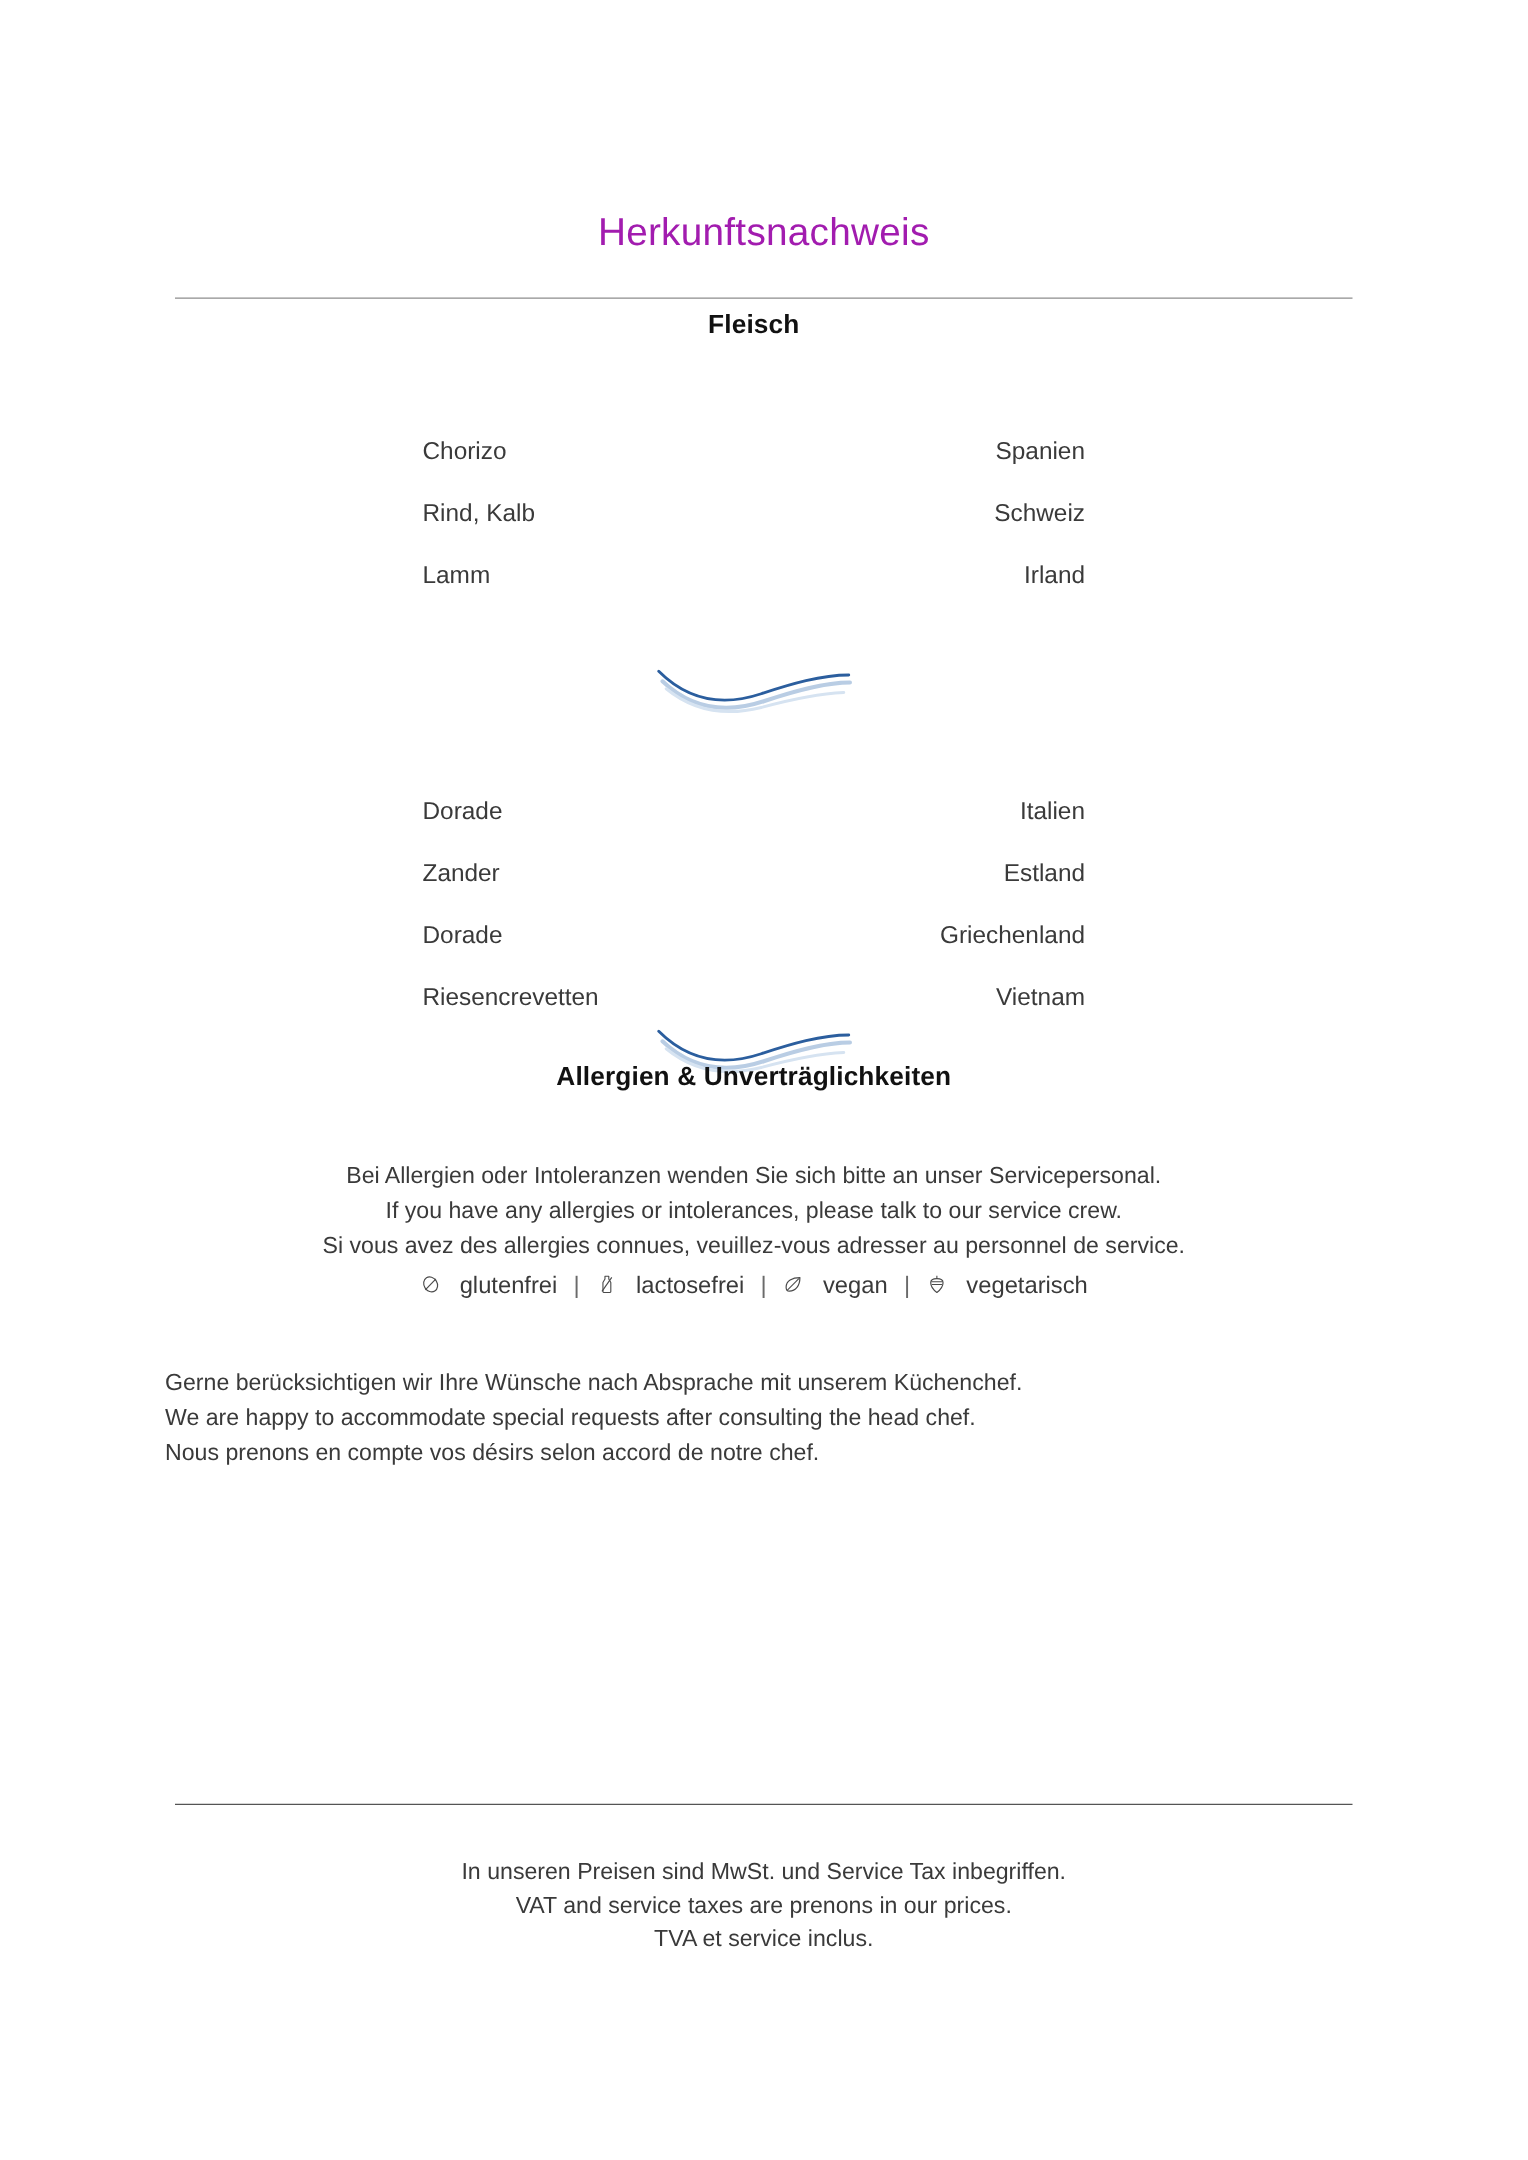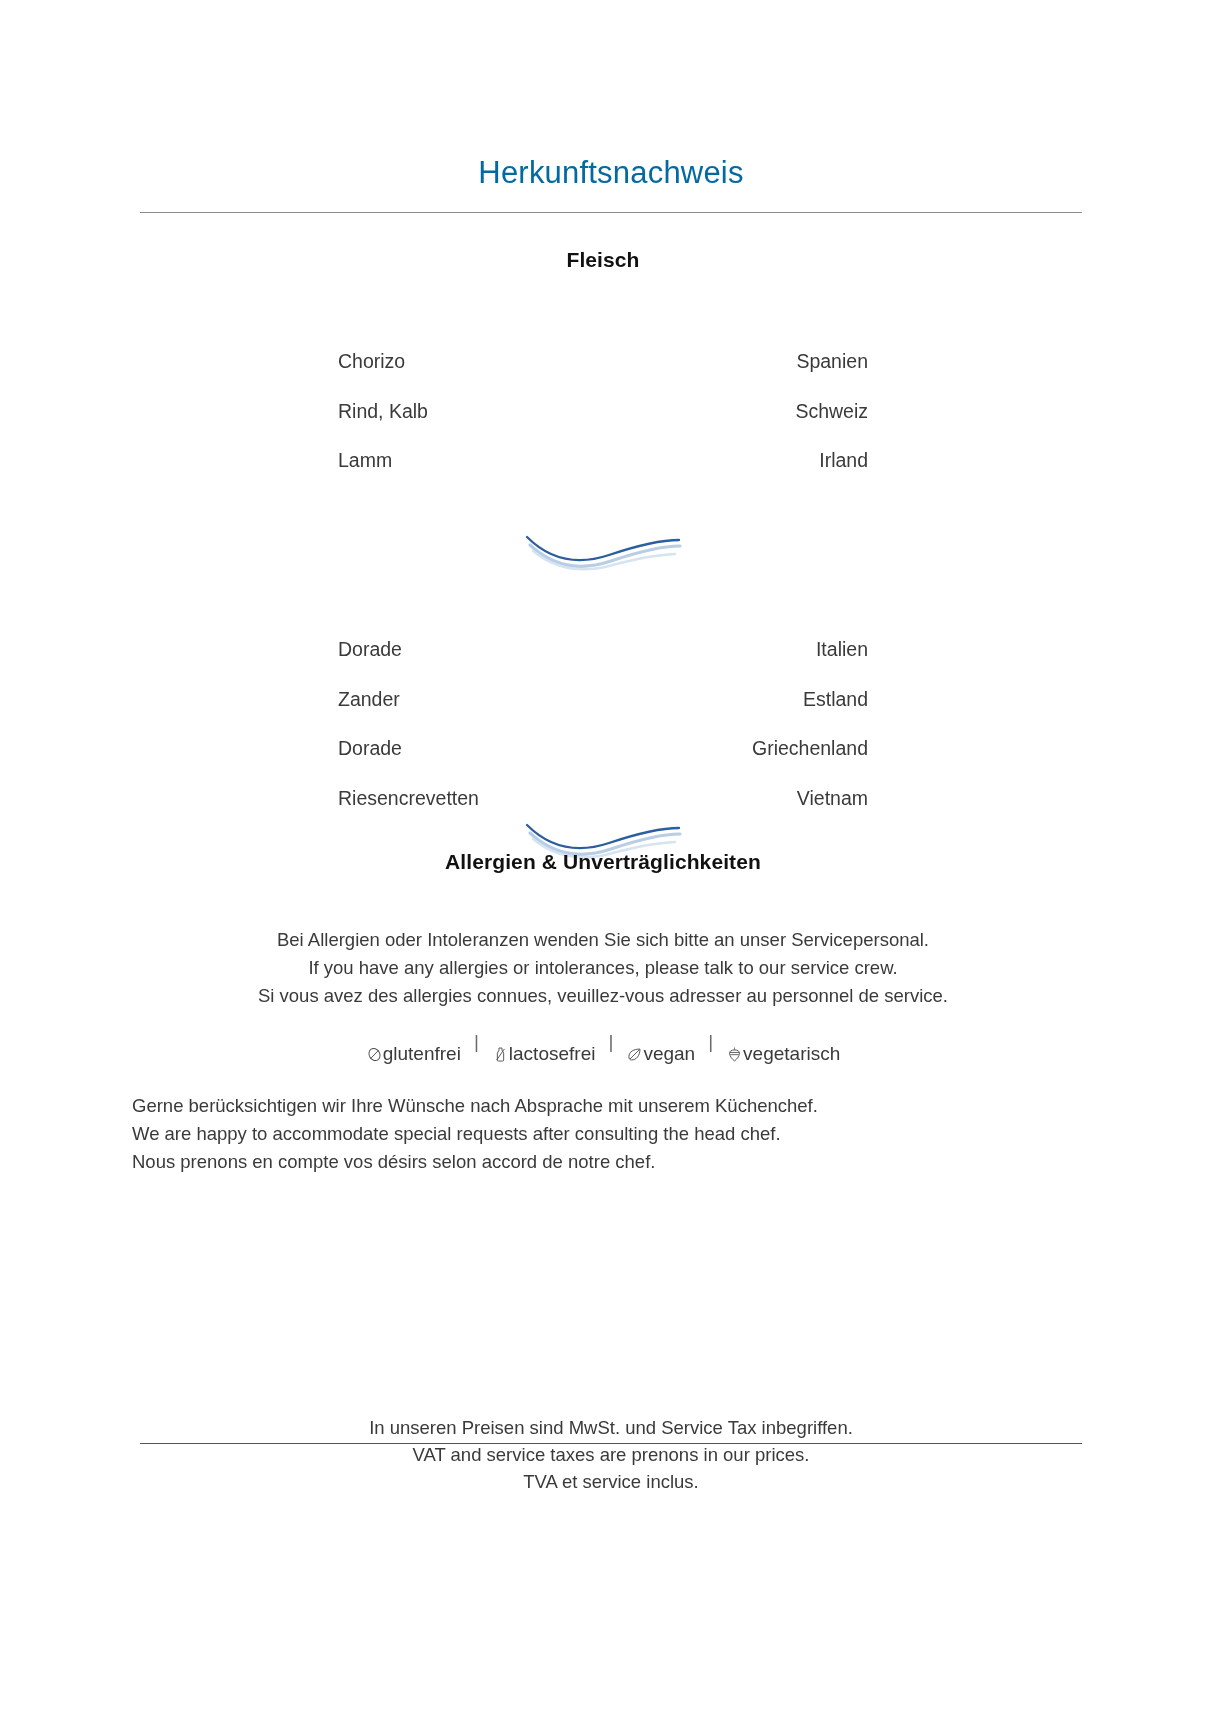--- a/index.html
+++ b/index.html
@@ -31,23 +31,23 @@
     position: absolute;
     left: 140px;
     top: 150px;
     width: 942px;
     text-align: center;
   }
   .doc-title {
     font-size: 31px;
     font-weight: 400;
     letter-spacing: 0.2px;
-    color: #0369a1;
+    color: #a21caf;
     line-height: 1.15;
-    margin: 5px;
+    margin: 18px;
     padding-bottom: 16px;
   }
   .title-rule {
     width: 942px;
     height: 1px;
     background: #8d8d8d;
   }
 
   
   .section-heading {
@@ -103,24 +103,22 @@
   .icon-row {
     display: flex;
     justify-content: center;
     align-items: center;
     gap: 0px;
     font-size: 19px;
     color: #3a3a3a;
   }
   .icon-item {
     display: inline-flex;
-    align-items: center;
-    gap: 0;
+    gap: 15px;
     white-space: nowrap;
-    margin-top: 25px;
   }
   .icon-sep {
     padding: 0 13px;
     color: #6a6a6a;
   }
   .gly {
     display: inline-block;
     width: 17px;
     height: 19px;
     vertical-align: -3px;
@@ -138,21 +136,21 @@
     position: absolute;
     left: 140px;
     top: 1443px;
     width: 942px;
     height: 1px;
     background: #555555;
   }
   .footer-text {
     position: absolute;
     left: 140px;
-    top: 1414px;
+    top: 1483px;
     width: 942px;
     text-align: center;
     font-size: 18.5px;
     line-height: 27px;
     color: #3a3a3a;
   }
   .footer-text div { white-space: nowrap; }
 
   
   .anchor { position: absolute; left: 132px; width: 942px; }

